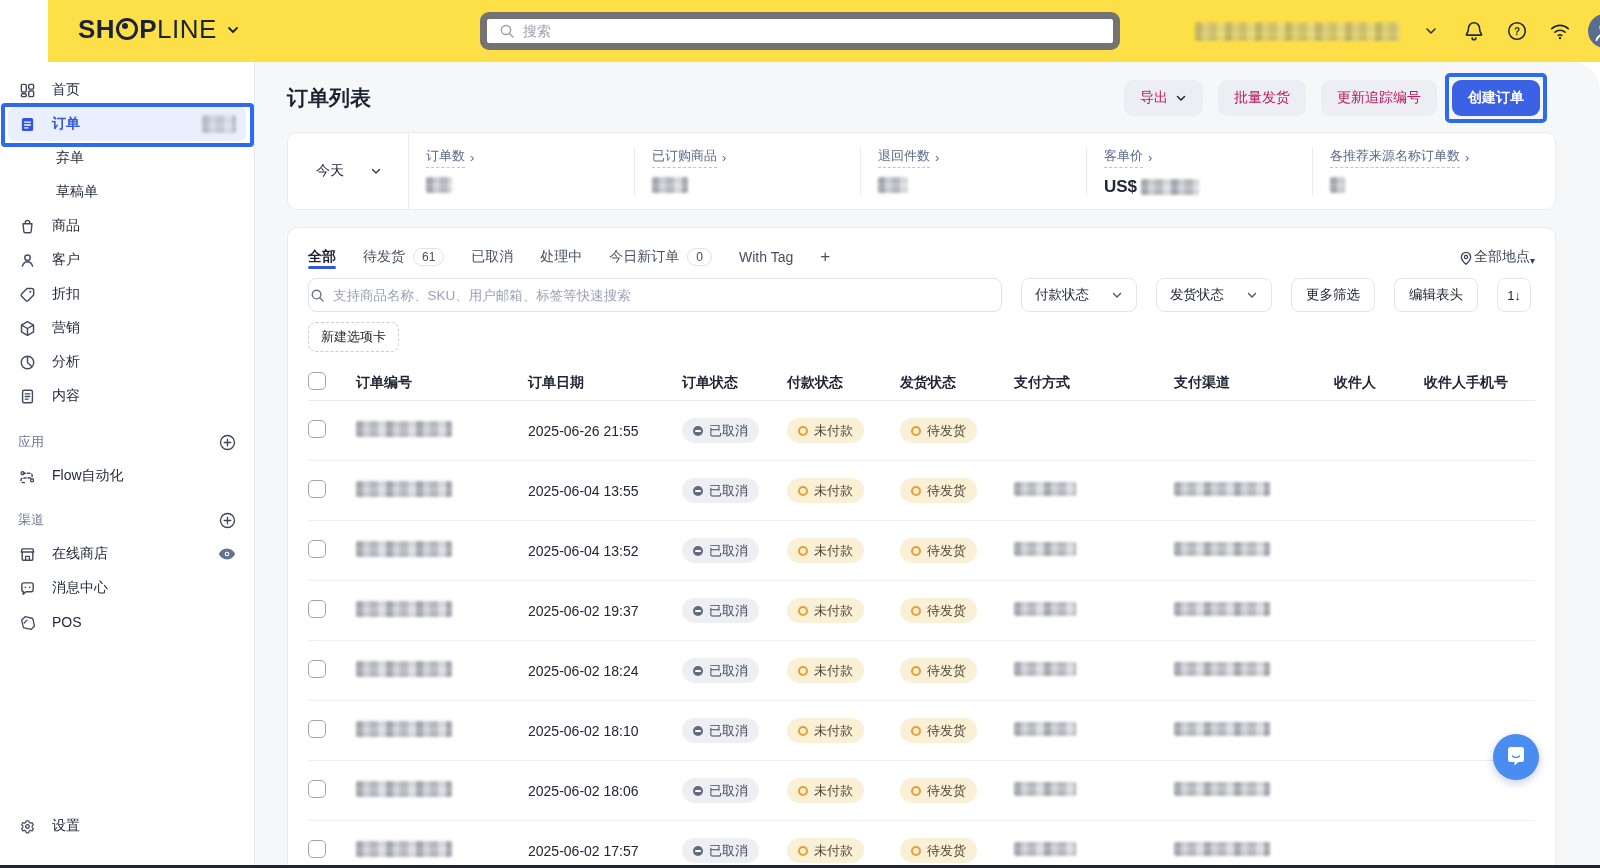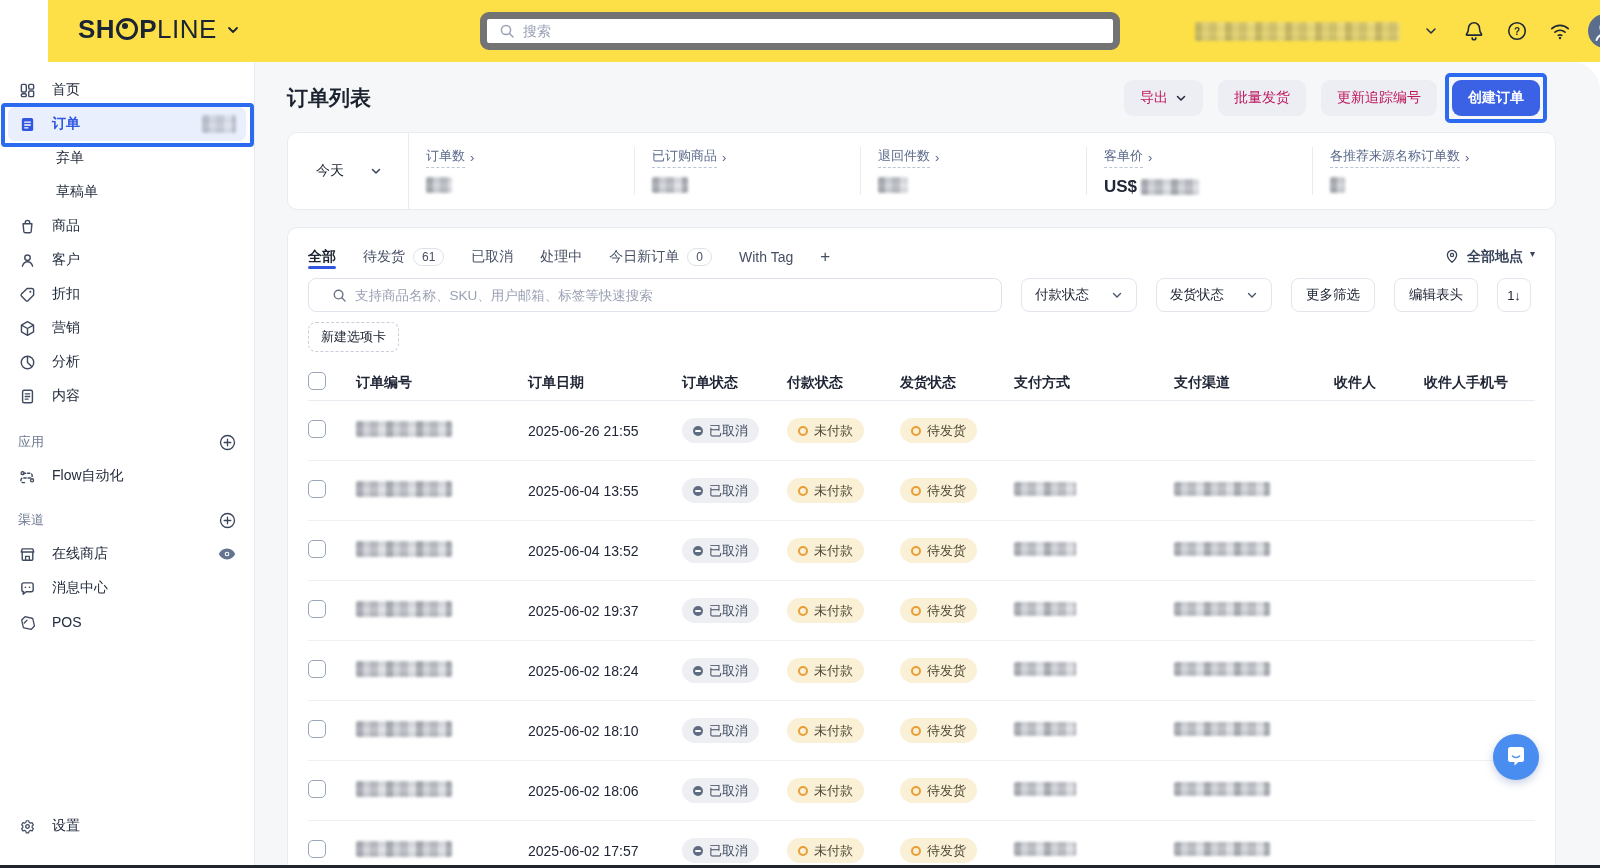--- a/index.html
+++ b/index.html
@@ -79,26 +79,26 @@
   .main-card { position:absolute; left:32px; top:165px; width:1269px; height:660px;
     border-bottom:none; border-bottom-left-radius:0; border-bottom-right-radius:0; padding:0 20px; }
   .tabs { display:flex; align-items:center; gap:27px; padding-top:15px; height:42px; font-size:14px; color:#454f63; }
   .tab { display:flex; align-items:center; gap:8px; cursor:pointer; position:relative; height:100%; }
   .tab.active { color:#1c2330; font-weight:700; }
   .tab.active::after { content:''; position:absolute; left:0; right:0; bottom:1px; height:3px;
     background:#3157e2; border-radius:2px; }
   .tab-badge { min-width:20px; padding:1px 8px; border:1px solid #dfe2e9; border-radius:999px;
     background:#fff; font-size:12px; color:#454f63; text-align:center; }
   .tab-plus { font-size:17px; color:#454f63; cursor:pointer; }
-  .loc { margin-left:auto; display:flex; align-items:flex-start; gap:7px; font-size:14px; color:#39445a; cursor:pointer;font-weight:bold; }
+  .loc { margin-left:auto; display:flex; align-items:flex-end; font-size:14px; color:#39445a; cursor:pointer; }
   .loc .tri { font-size:10px; color:#39445a; }
 
   .filter-row { display:flex; align-items:center; gap:19px; margin-top:8px; }
   .tbl-search { flex:0 0 694px; height:34px; border:1px solid #dfe3ec; border-radius:8px;
-    display:flex; align-items:center; gap:8px; padding:0 23px; background:#fff; }
+    display:flex; align-items:center; gap:8px; padding:0 1px; background:#fff; }
   .tbl-search input { border:none; outline:none; flex:1; font-size:13.5px; background:transparent; color:#202636; }
   .tbl-search input::placeholder { color:#9aa1b4; }
   .sel { height:34px; border:1px solid #e2e5ec; border-radius:8px; background:#fff; font-size:13.5px;
     color:#202636; padding:0 13px; display:inline-flex; align-items:center; gap:22px; cursor:pointer; }
   .sel.small { gap:8px; padding:0 14px; }
   .sq { width:34px; justify-content:center; padding:0; gap:0; font-size:13px; }
 
   .newtab-btn { margin-top:10px; display:inline-flex; height:30px; align-items:center; padding:0 12px;
     border:1px dashed #c7cdd9; border-radius:8px; font-size:13px; color:#202636; background:#fff; cursor:pointer; }
 

